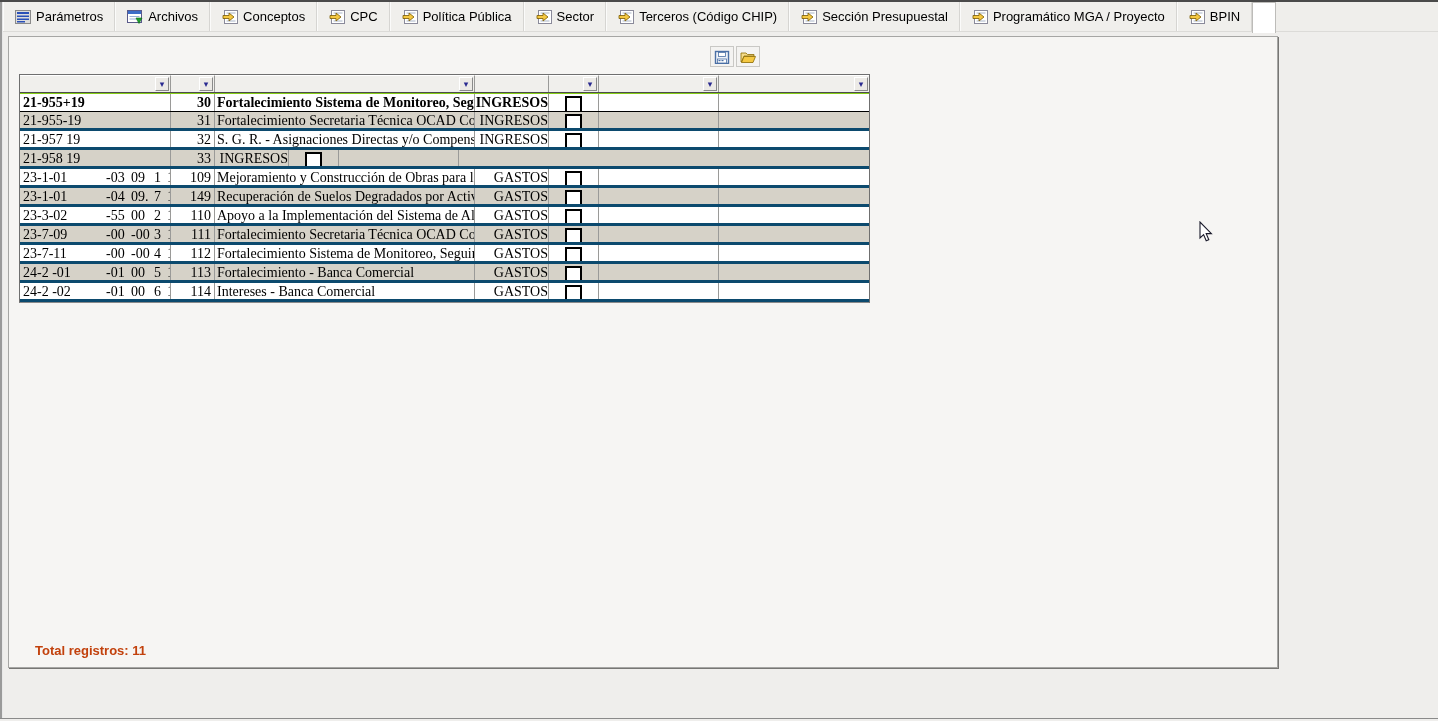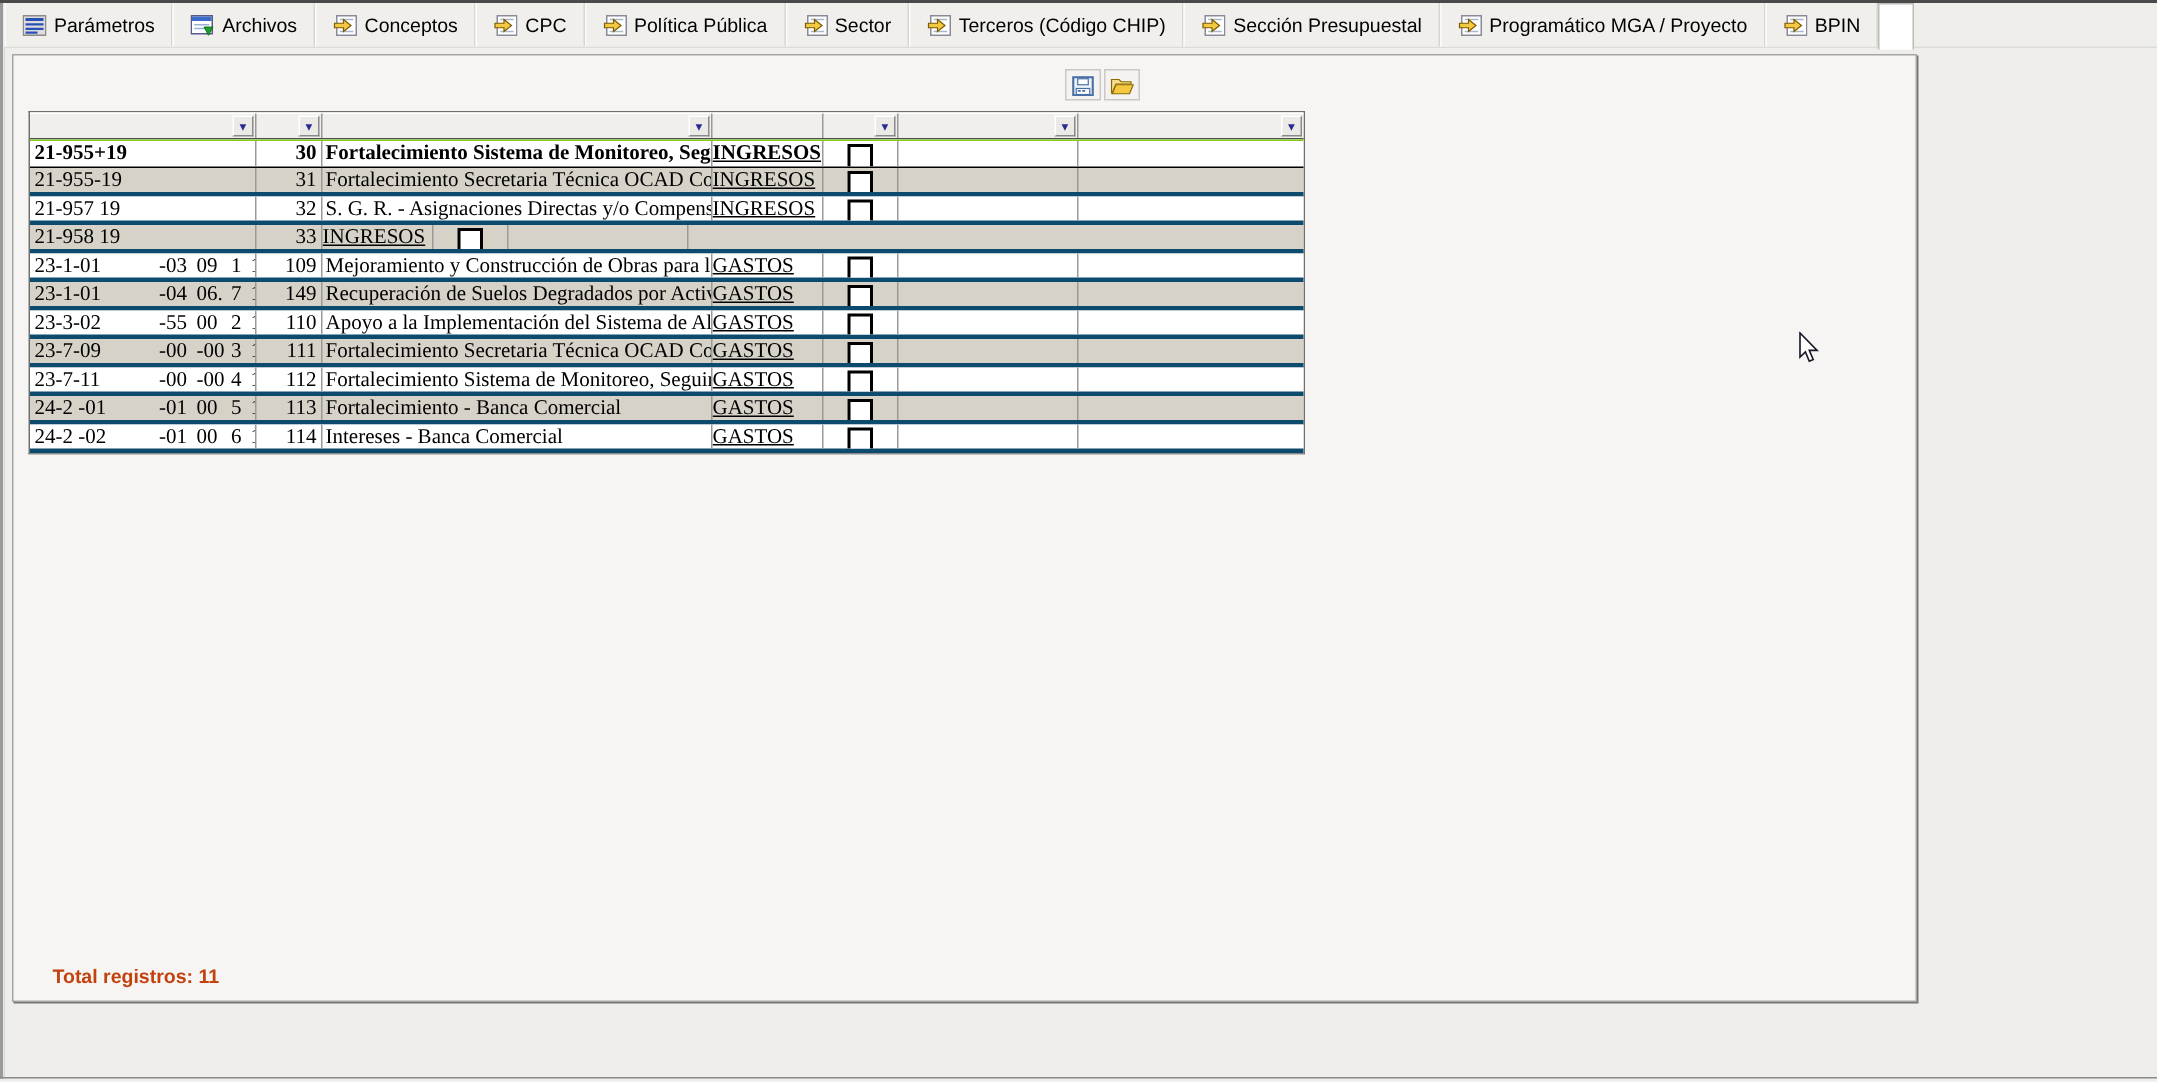--- a/index.html
+++ b/index.html
@@ -75,21 +75,21 @@
     background:#eceae6;border:1px solid;border-color:#fff #8a8a8a #8a8a8a #fff;
     font-size:9px;line-height:12px;color:#2a2a90;text-align:center;padding:0;
     font-family:"Liberation Sans",sans-serif;cursor:default;
   }
   .cell{
     box-sizing:border-box;border-right:1px solid #9a9a98;
     font-size:14px;line-height:18px;white-space:nowrap;overflow:hidden;
     position:relative;
   }
   .c0{width:151px;} .c1{width:44px;text-align:right;padding-right:3px;}
-  .c2{width:260px;padding-left:2px;} .c3{width:74px;text-align:left;text-decoration:underline;}
+  .c2{width:260px;padding-left:2px;} .c3{width:74px;text-align:right;}
   .c4{width:50px;} .c5{width:120px;} .c6{width:150px;border-right:none;}
   .grow.data{border-bottom:3px solid #0c4a6e;}
   .grow.data.odd{background:#ffffff;}
   .grow.data.even{background:var(--alt-row,#d6d2c8);}
   .grow.data.current{font-weight:bold;border-top:1px solid #84cc16;border-bottom:1px solid #000;}
   .seg{position:absolute;top:0;}
   .seg.s0{left:3px;} .seg.s1{left:86px;} .seg.s2{left:111px;} .seg.s3{left:134px;} .seg.s4{left:147px;}
   .chk{
     width:13px;height:13px;background:#fff;border:2px solid #000;
     margin:2px auto 0 auto;box-sizing:content-box;
@@ -317,21 +317,21 @@
       <div class="cell c4">
         <div class="chk"></div>
       </div>
       <div class="cell c5"></div>
       <div class="cell c6"></div>
     </div>
     <div class="grow data even">
       <div class="cell c0">
         <span class="seg s0">23-1-01</span>
         <span class="seg s1">-04</span>
-        <span class="seg s2">06.</span>
+        <span class="seg s2">09.</span>
         <span class="seg s3">7</span>
         <span class="seg s4">1</span>
       </div>
       <div class="cell c1">149</div>
       <div class="cell c2">Recuperación de Suelos Degradados por Activid</div>
       <div class="cell c3">GASTOS</div>
       <div class="cell c4">
         <div class="chk"></div>
       </div>
       <div class="cell c5"></div>

